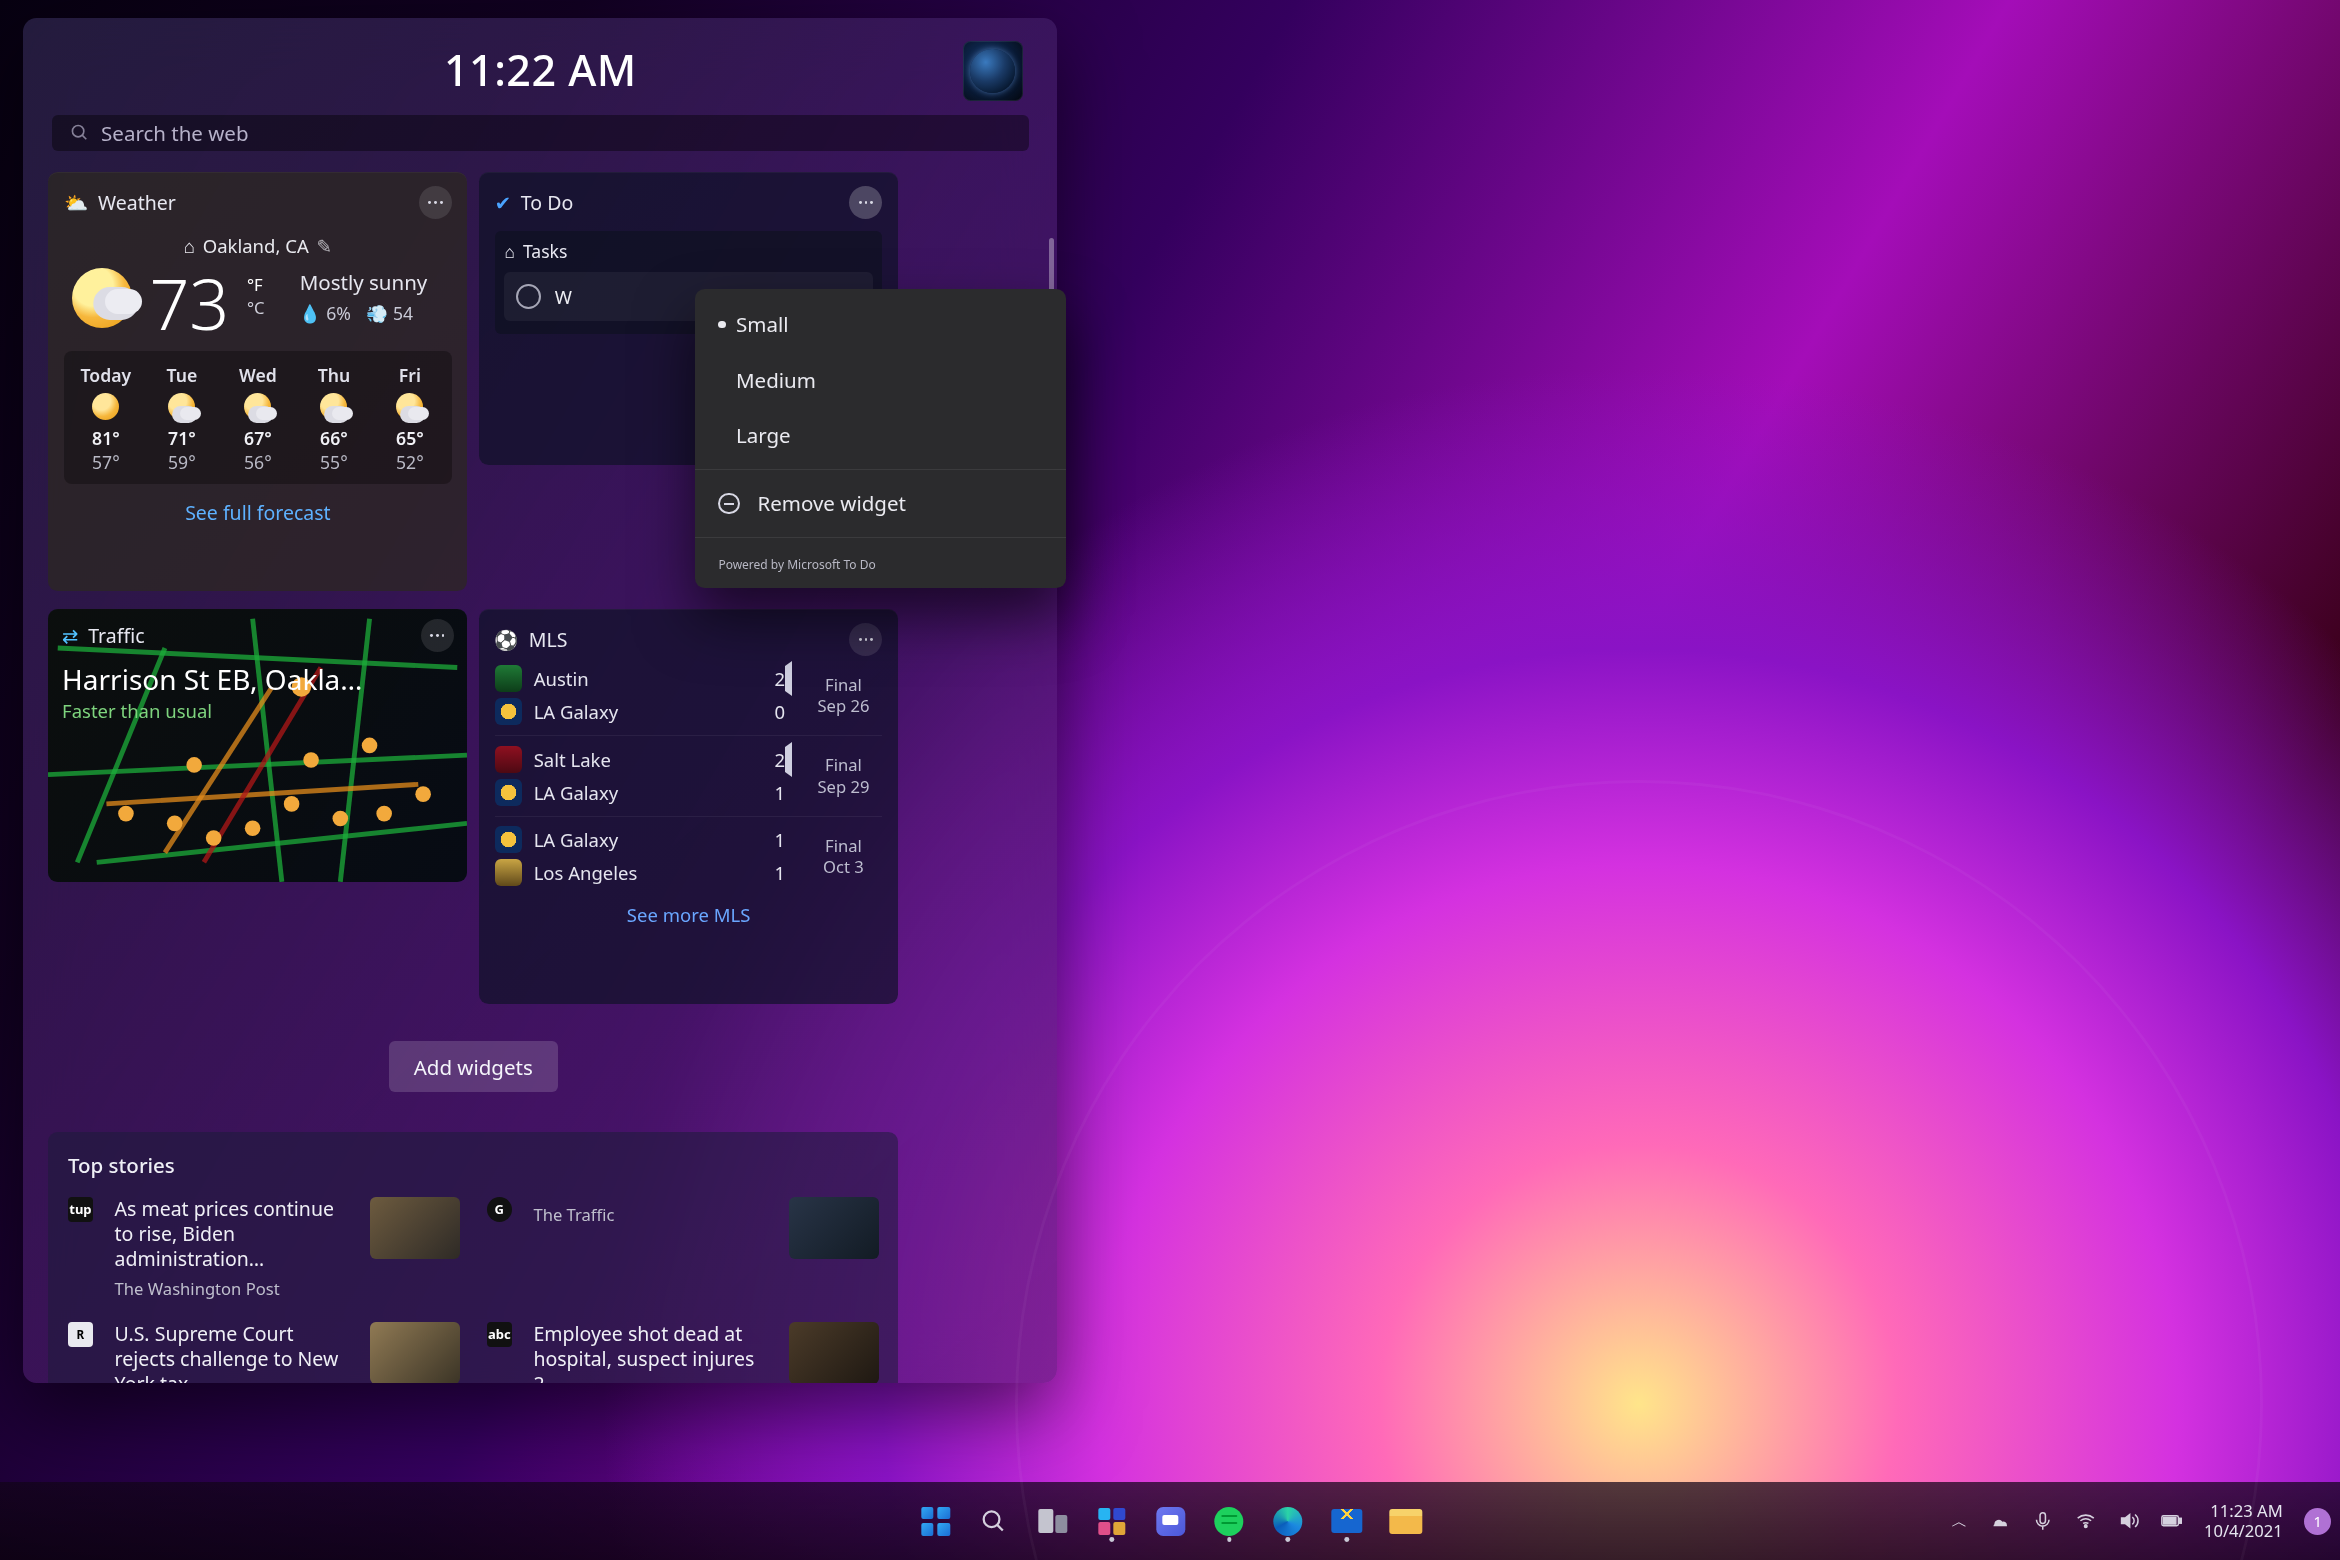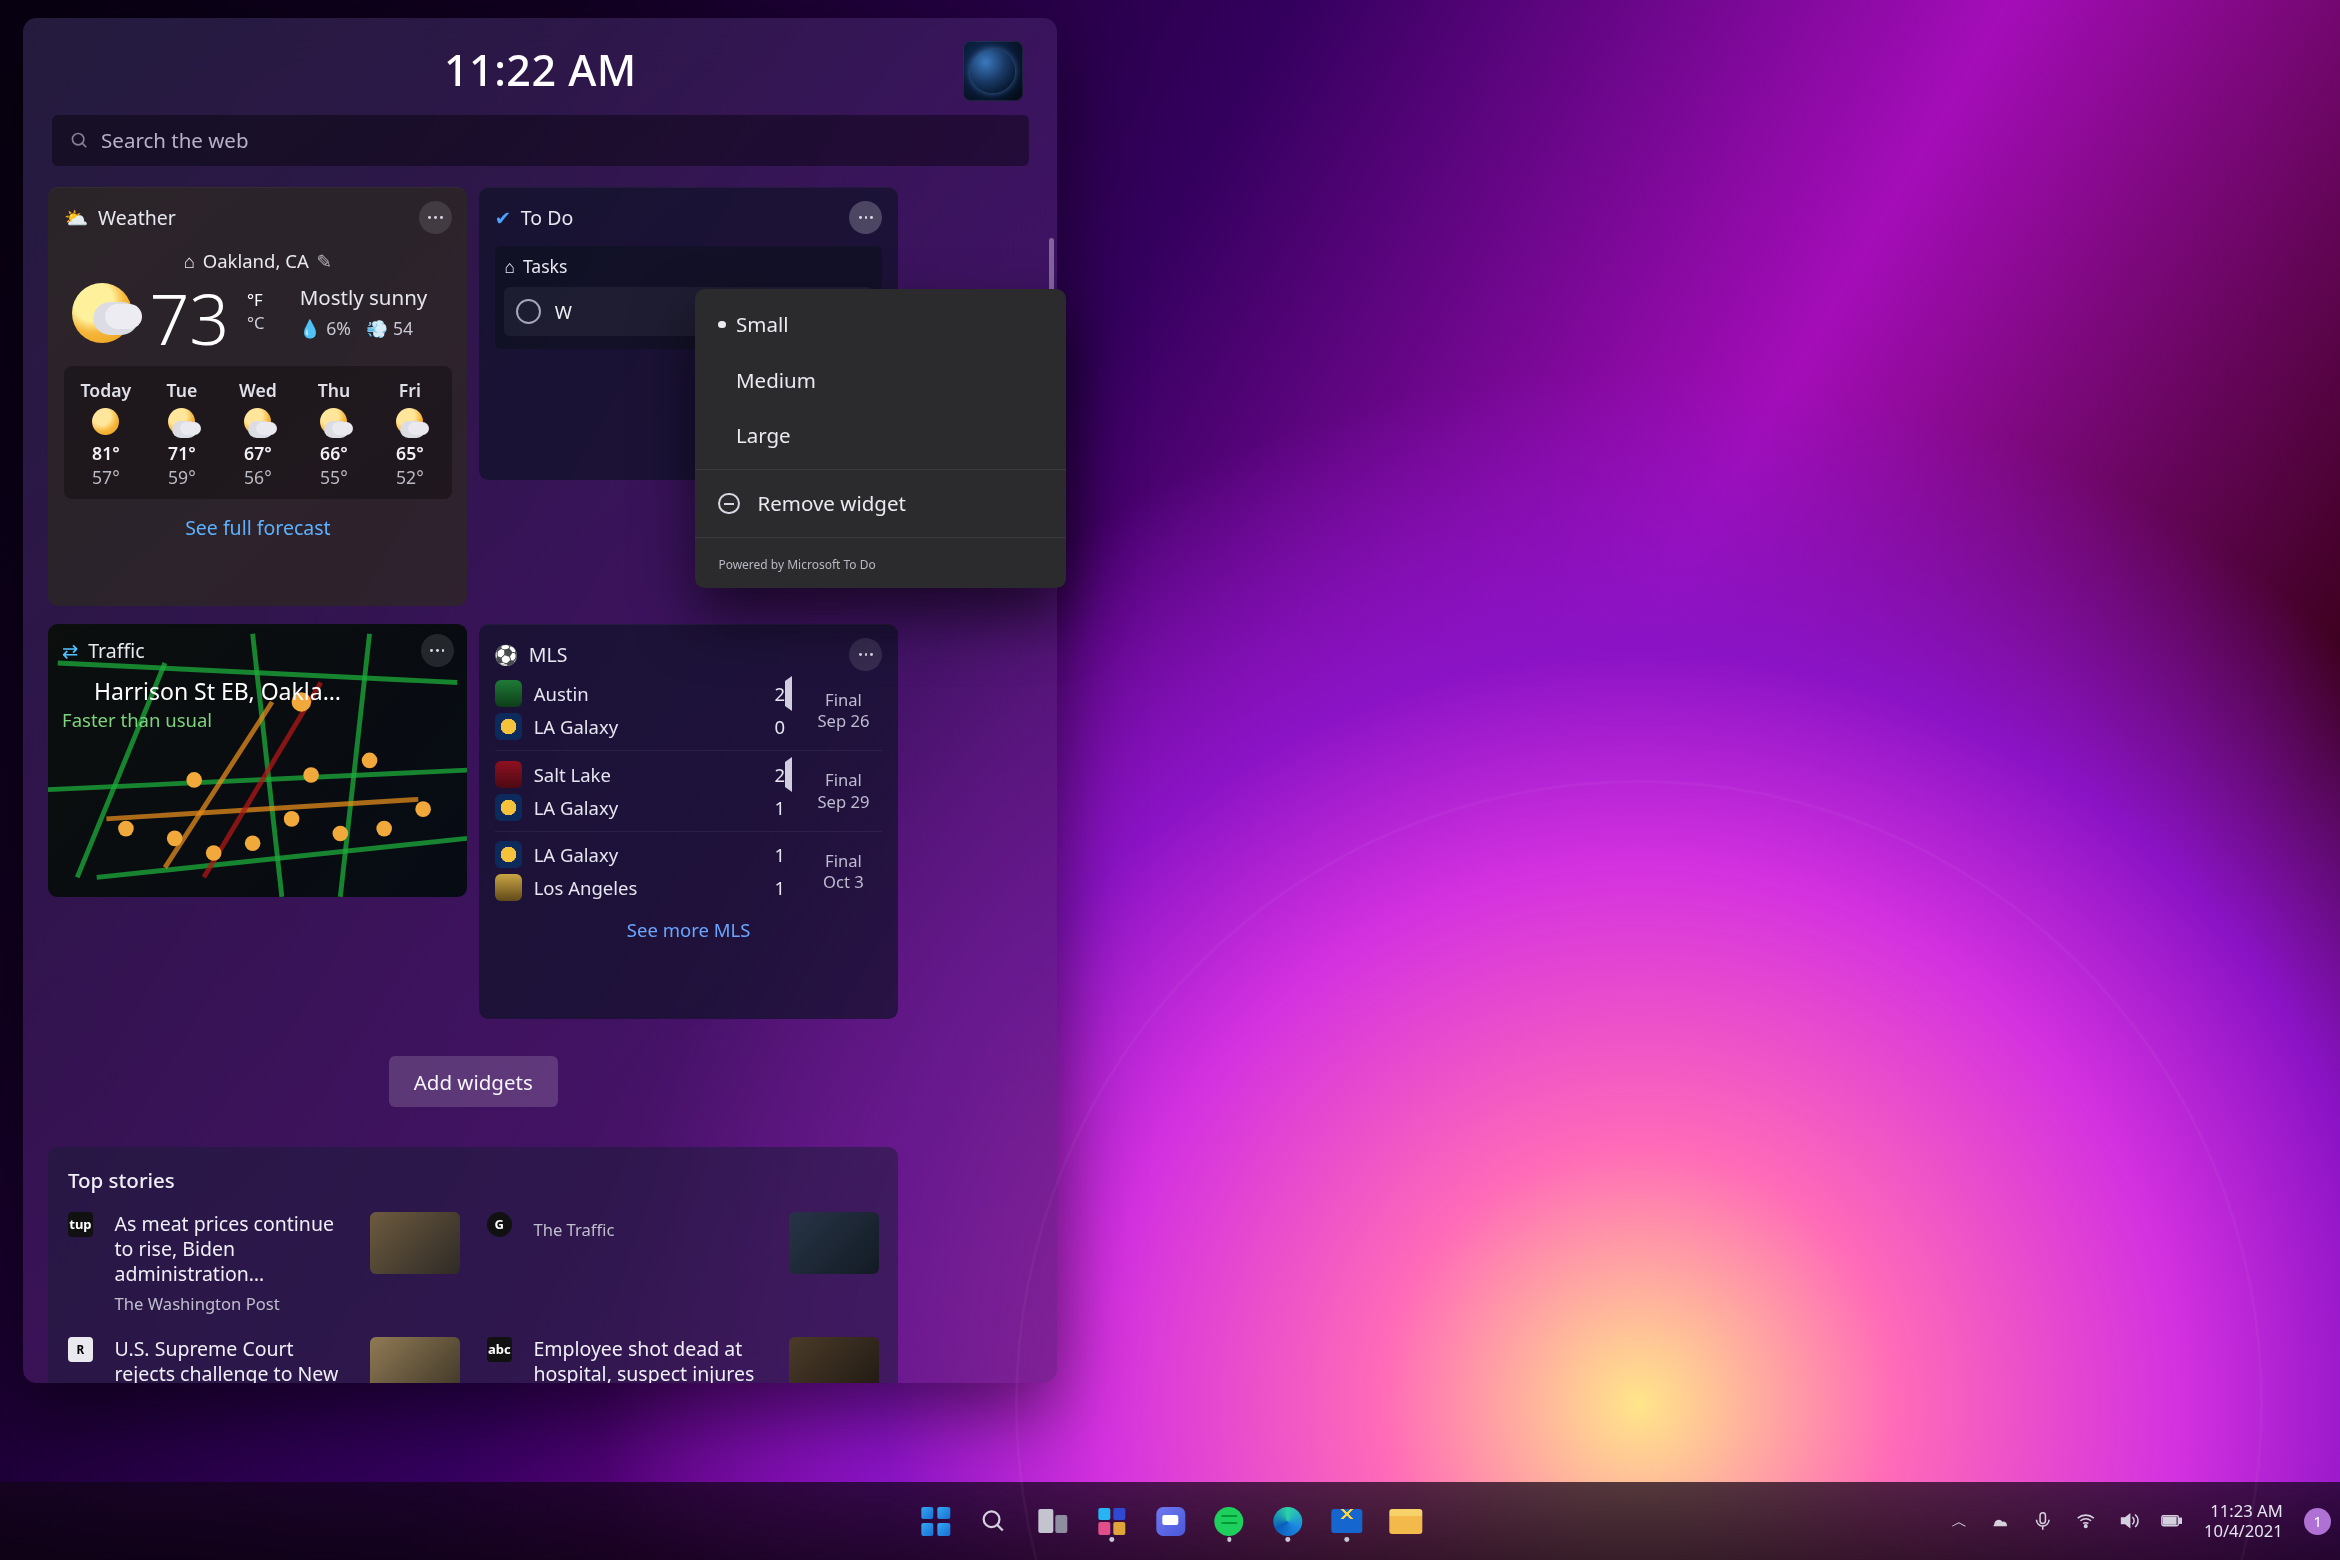--- a/index.html
+++ b/index.html
@@ -38,21 +38,21 @@
     background: rgba(255,255,255,0.35); border-radius:2.9px;
   }
   .clock-row{ position:relative; height:68px; display:flex; align-items:center; justify-content:center;}
   .clock{ font-size:43px; font-weight:500; letter-spacing:0.5px;}
   .avatar{ position:absolute; right:9.8px; top:5.9px; width:60px; height:60px; border-radius:7.8px;
     background: radial-gradient(circle at 40% 40%, #163a6e 0%, #0a1c39 55%, #02060d 100%);
     box-shadow: inset 0 0 0 1px rgba(255,255,255,0.08);}
   .avatar::after{content:""; position:absolute; inset:7.8px; border-radius:50%;
     background: radial-gradient(circle at 35% 30%, #3a7abf 0%, #1a3a66 45%, #06172e 80%);
     box-shadow: 0 0 5.9px rgba(120,180,255,0.5);}
-  .search{ margin:11.7px 3.9px 0 3.9px; height:51px; border-radius:5.9px;
+  .search{ margin:11.7px 3.9px 0 3.9px; height:36px; border-radius:5.9px;
     background: rgba(0,0,0,0.40); display:flex; align-items:center; padding:0 17.6px;
     color:#b6b1c9; }
   .search svg{width:19.5px;height:19.5px;margin-right:11.7px;opacity:.7;}
   .search span{font-size:20.5px;}
 
   .grid{ margin-top:21.5px; display:grid; grid-template-columns: 419px 419px; gap:17.6px 11.7px;
     align-items:start;}
   .widget{ background: rgba(15,18,38,0.68); border-radius:9.8px; padding:13.7px 15.6px 15.6px 15.6px;
     box-shadow: 0 1px 0 rgba(255,255,255,0.04) inset;}
   .w-head{display:flex; align-items:center; gap:9.8px; font-size:19.5px; color:#e7e7f0;}
@@ -102,21 +102,21 @@
     background:
       radial-gradient(circle at 30% 60%, rgba(0,0,0,0) 0 24%, rgba(0,0,0,0) 25%),
       linear-gradient(130deg, rgba(10,14,10,0.9), rgba(4,10,14,0.86));
   }
   .roads{position:absolute;inset:0;}
   .roads line{stroke:#1cad3a;stroke-width:5;opacity:0.75;}
   .roads line.o{stroke:#e38b1b;}
   .roads line.r{stroke:#b01717;}
   .pin{fill:#f2a93c;}
   .traffic .cap{position:absolute;left:13.7px;top:51px;z-index:2;}
-  .traffic .cap .a{font-size:23px;color:#fff;margin-left:32px;}
+  .traffic .cap .a{font-size:28px;color:#fff;}
   .traffic .cap .b{font-size:18.5px;color:#7ed47e;}
 
   
   .mls{height:395px;}
   .game{display:grid;grid-template-columns:39px 1fr 39px 19.5px 78px; align-items:center;
     color:#e5e5ef; font-size:18.5px; row-gap:5.9px; margin-top:9.8px;}
   .game .badge{width:27px;height:27px;border-radius:5.9px;display:inline-block;}
   .b-grn{background:linear-gradient(#1f7a36,#0d3d19);}
   .b-la{background:radial-gradient(circle,#f5c23c 40%,#0d2a5d 42%);}
   .b-red{background:linear-gradient(#8f1020,#4d0913);}

